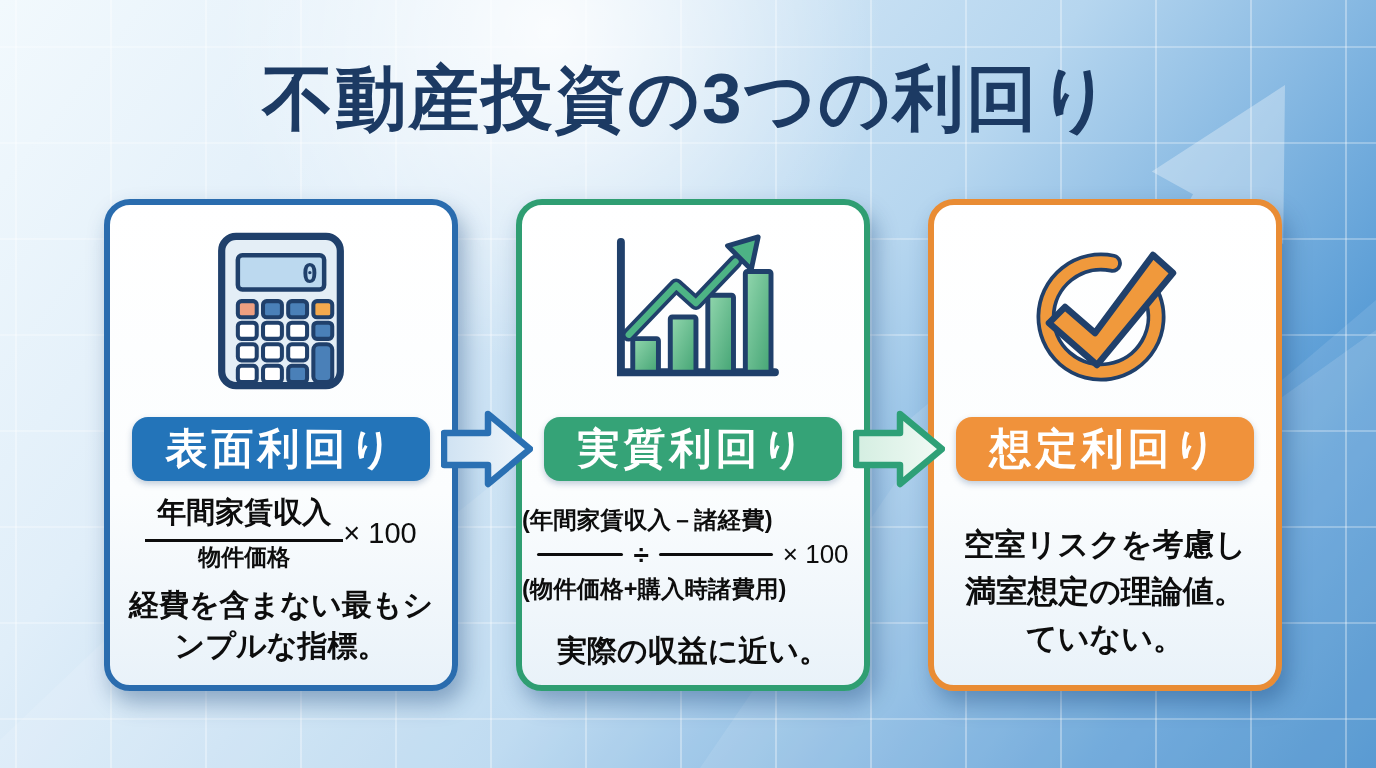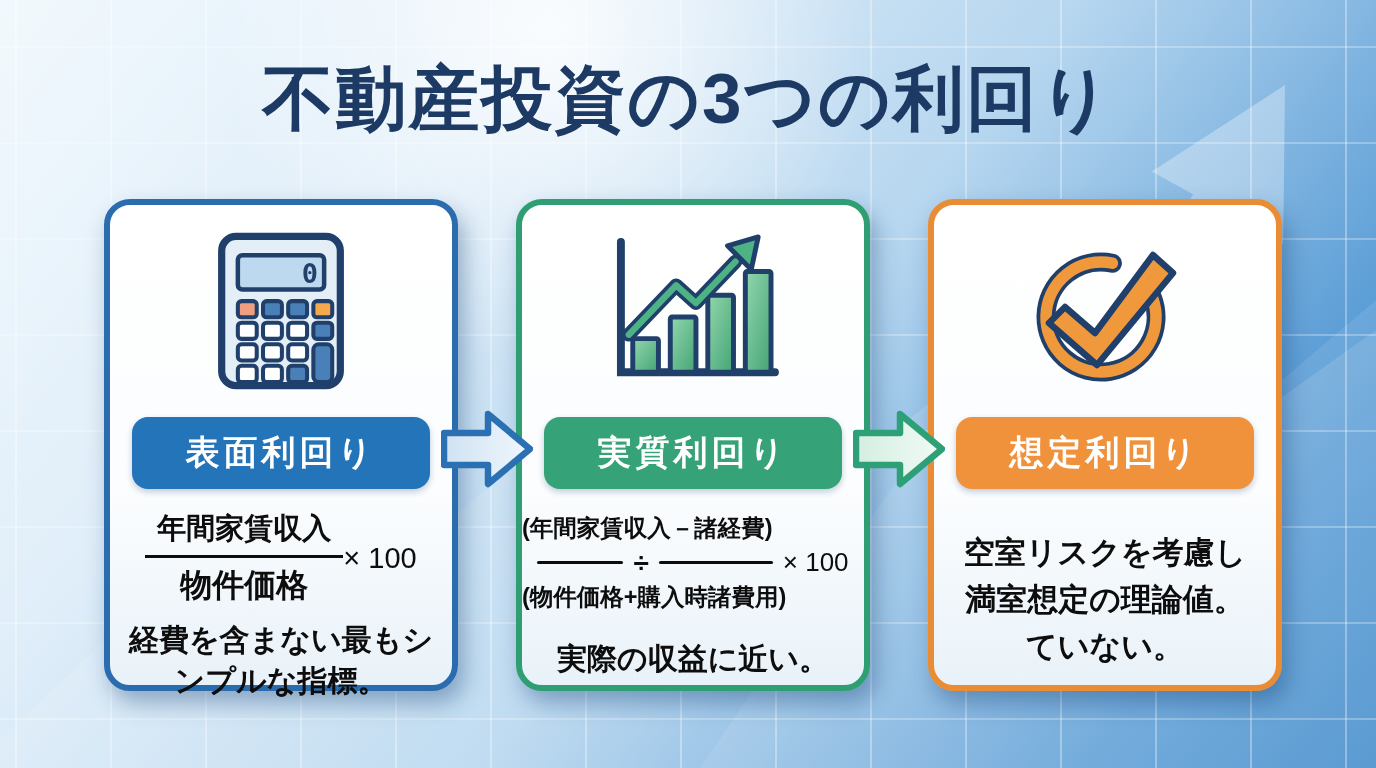--- a/index.html
+++ b/index.html
@@ -30,31 +30,31 @@
     width:354px;height:492px;box-sizing:border-box;border-radius:26px;
     border:6px solid #2a6cae;
     background:linear-gradient(180deg,#ffffff 0%,#fbfdfe 60%,#e9f2f9 100%);
     box-shadow:6px 12px 22px rgba(21,66,117,0.38);
     position:relative;
   }
   .card.green{border-color:#2f9e72;}
   .card.orange{border-color:#e98c34;}
   .icon-box{height:212px;display:flex;align-items:center;justify-content:center;}
   .badge{
-    height:72px;margin:0 22px;border-radius:16px;
+    height:64px;margin:0 22px;border-radius:16px;
     display:flex;align-items:center;justify-content:center;
-    color:#ffffff;font-size:34px;font-weight:800;letter-spacing:4px;
+    color:#ffffff;font-size:42px;font-weight:800;letter-spacing:4px;
     background:#2374b9;box-shadow:0 3px 6px rgba(20,60,110,0.25);
   }
   .badge.green{background:#35a377;}
   .badge.orange{background:#f0923b;}
-  .formula1{display:flex;align-items:center;justify-content:center;margin-top:20px;color:#0d0d0d;font-weight:700;}
+  .formula1{display:flex;align-items:center;justify-content:center;margin-top:12px;color:#0d0d0d;font-weight:700;}
   .frac{display:flex;flex-direction:column;align-items:center;}
   .frac .num{font-size:29px;padding:0 12px 6px;border-bottom:3.5px solid #0d0d0d;}
-  .frac .den{font-size:32px;padding-top:6px;}
+  .frac .den{font-size:23px;}
   .mult{font-size:29px;font-weight:400;white-space:nowrap;}
   .formula2{margin-top:23px;color:#0d0d0d;font-weight:700;}
   .f2num,.f2den{font-size:23.5px;}
   .f2mid{display:flex;align-items:center;justify-content:center;gap:10px;margin:3px 0;}
   .fbar{height:3.5px;background:#0d0d0d;border-radius:2px;display:inline-block;}
   .fbar1{width:86px;}
   .fbar2{width:114px;}
   .fdiv{font-size:28px;line-height:1;}
   .f2mid .mult{font-size:26px;}
   .desc{text-align:center;color:#0d0d0d;font-weight:700;}

